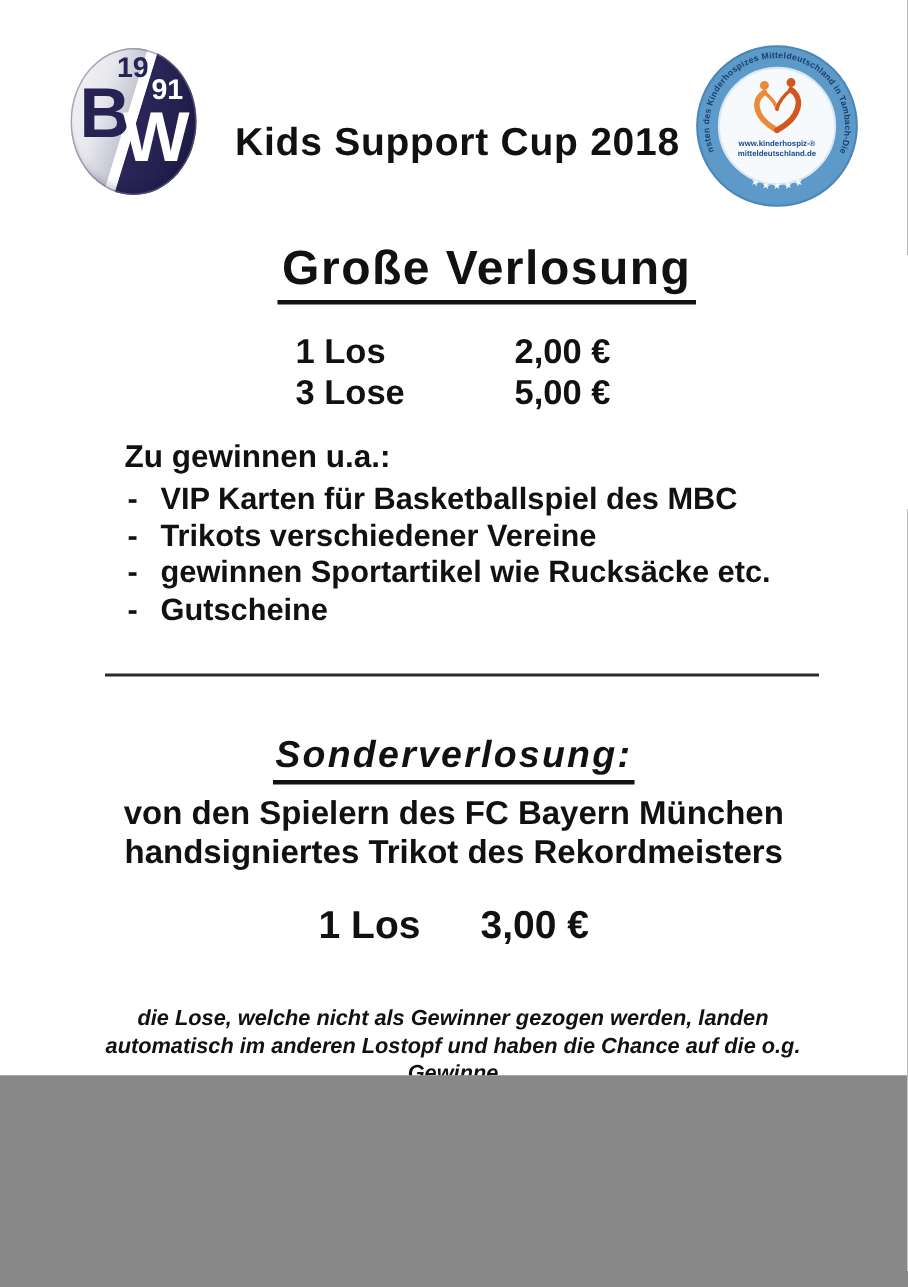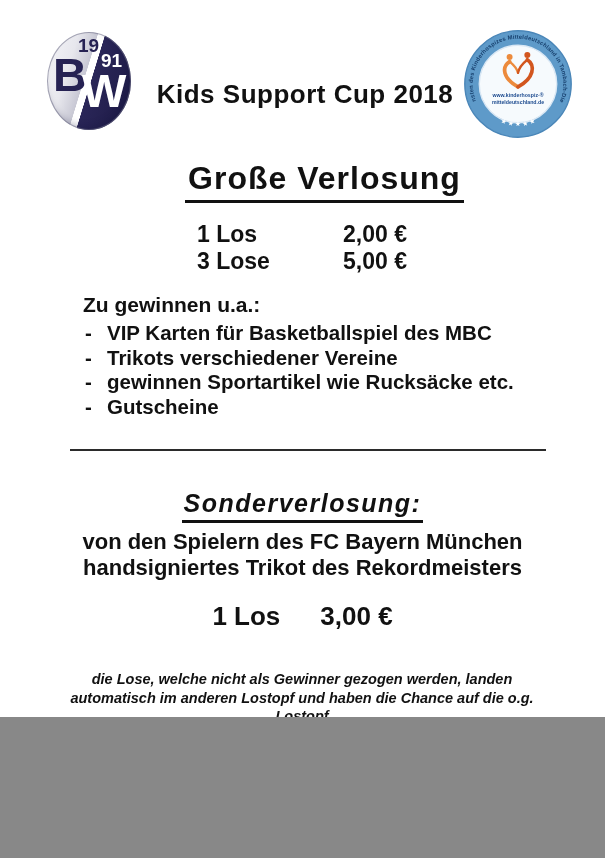--- a/index.html
+++ b/index.html
@@ -176,16 +176,16 @@
   </div>
 
   <div class="special-price">
     <span>1 Los</span>
     <span>3,00 €</span>
   </div>
 
   <div class="note">
     <div>die Lose, welche nicht als Gewinner gezogen werden, landen</div>
     <div>automatisch im anderen Lostopf und haben die Chance auf die o.g.</div>
-    <div>Lostopf</div>
+    <div>Gewinne</div>
   </div>
 
 </div>
 
 </body></html>

